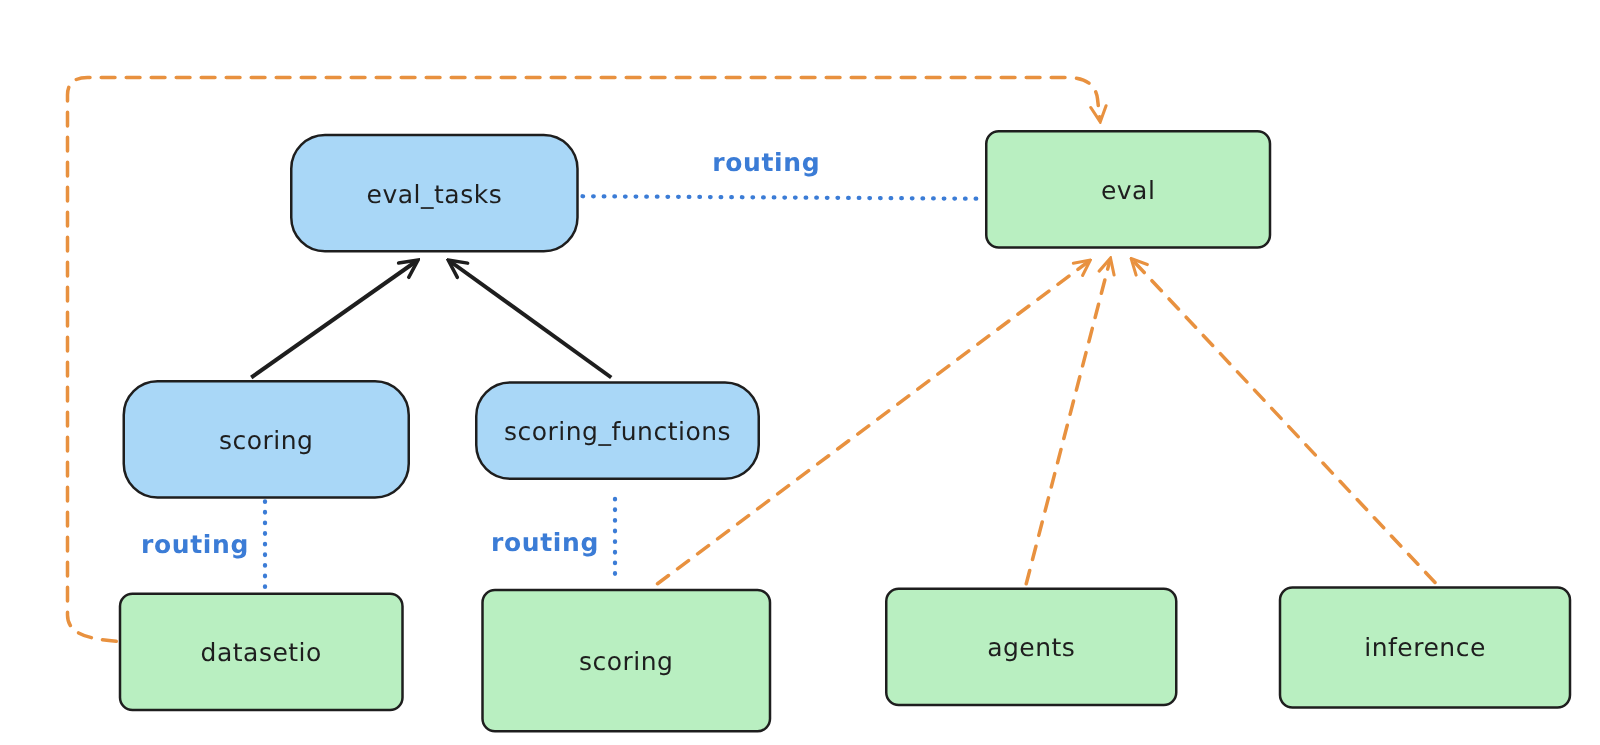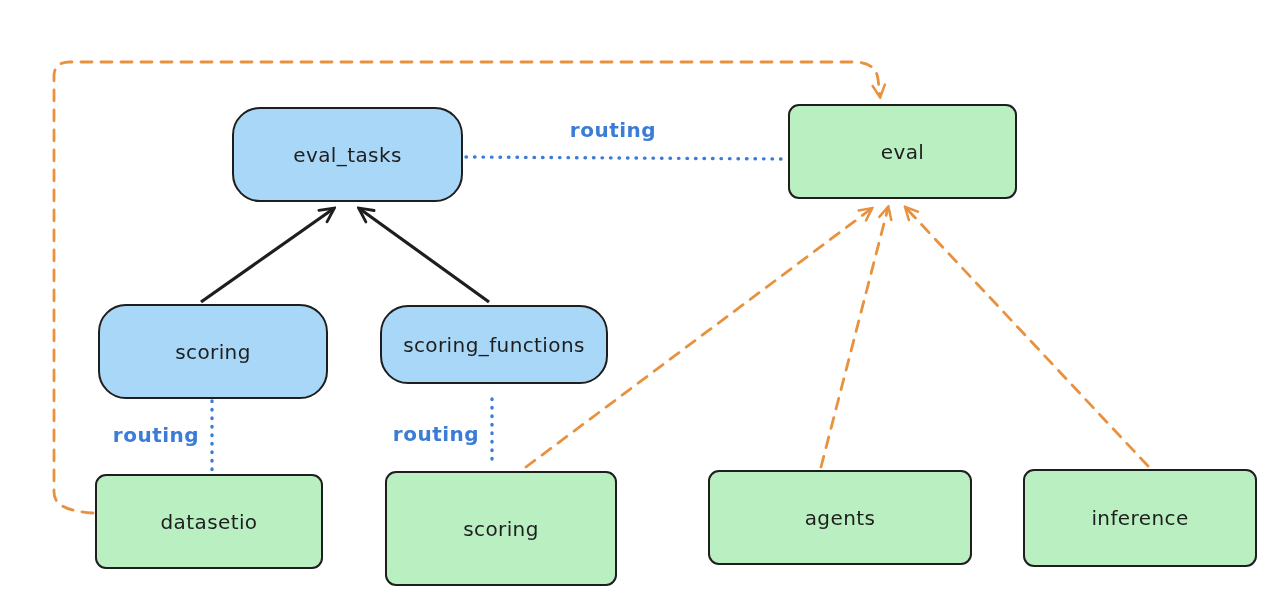--- a/index.html
+++ b/index.html
@@ -83,21 +83,21 @@
   </div>
 
   <div class="node green" style="left:95px;top:474px;width:228px;height:95px">
     <span>datasetio</span>
   </div>
 
   <div class="node green" style="left:385px;top:471px;width:232px;height:115px">
     <span>scoring</span>
   </div>
 
-  <div class="node green" style="left:708px;top:470px;width:264px;height:95px">
+  <div class="node green" style="left:708px;top:470px;width:234px;height:95px">
     <span>agents</span>
   </div>
 
   <div class="node green" style="left:1023px;top:469px;width:234px;height:98px">
     <span>inference</span>
   </div>
 
   <div class="edge-label" style="left:567px;top:118px">routing</div>
 
   <div class="edge-label" style="left:110px;top:423px">routing</div>

